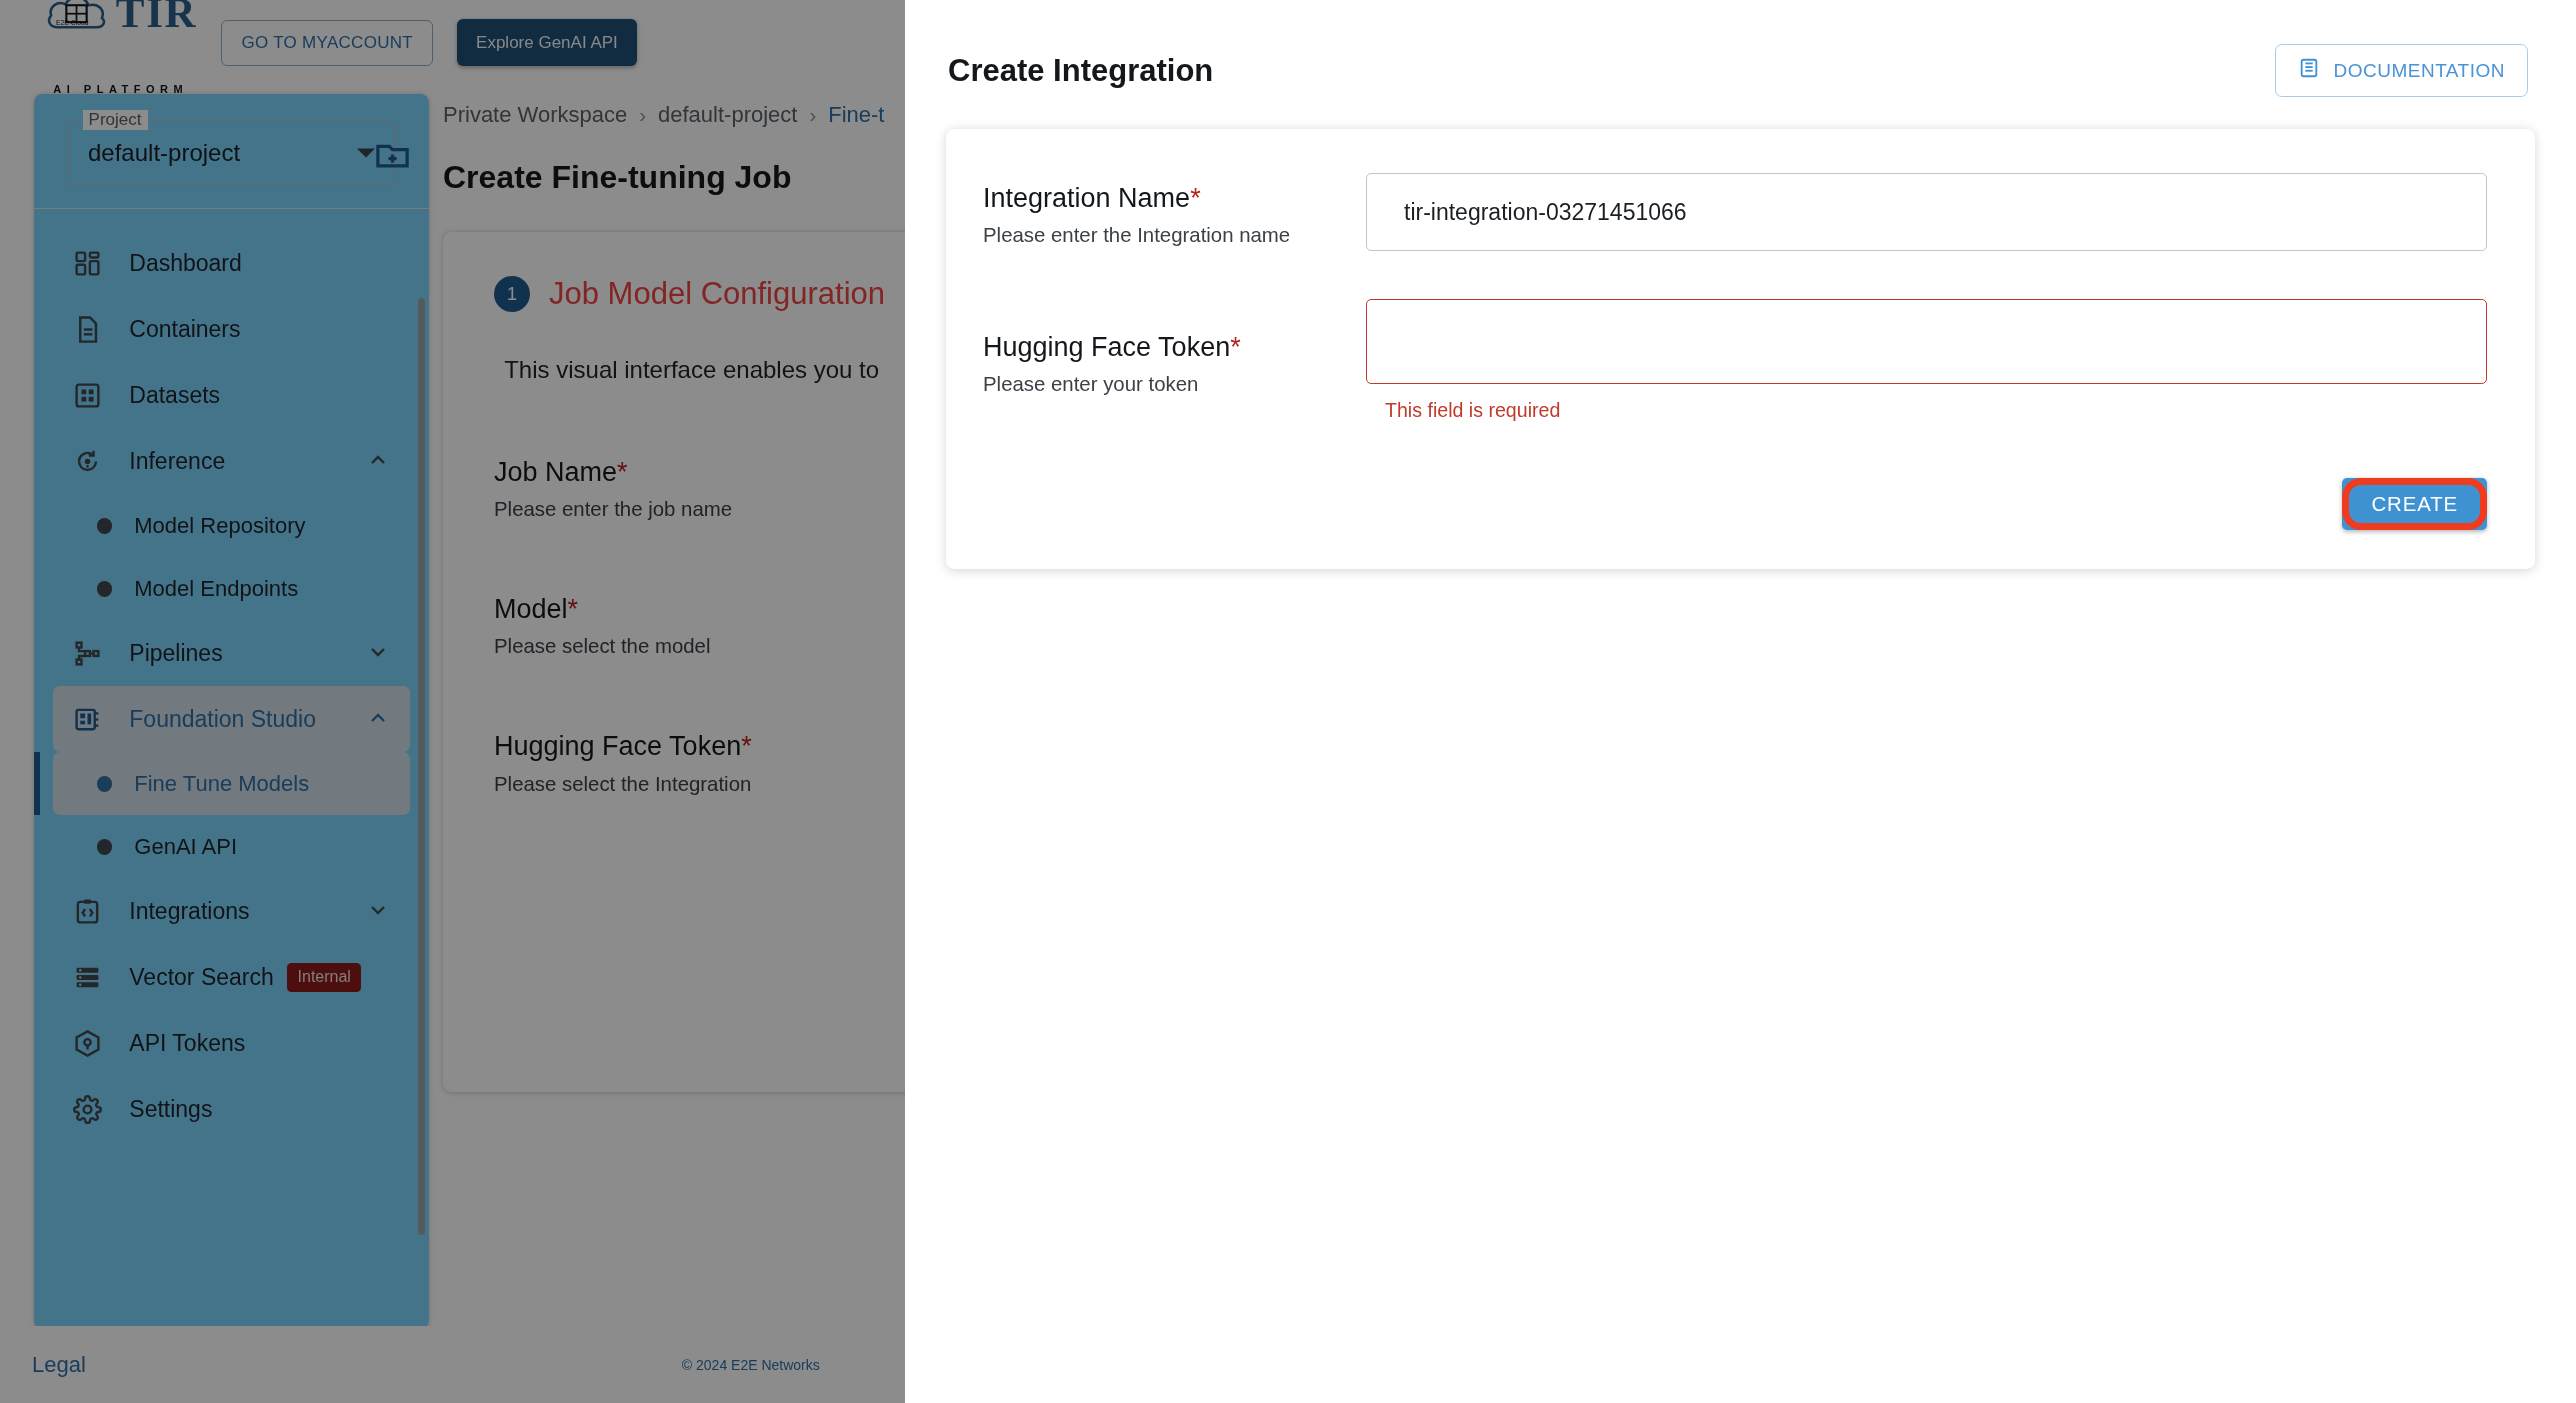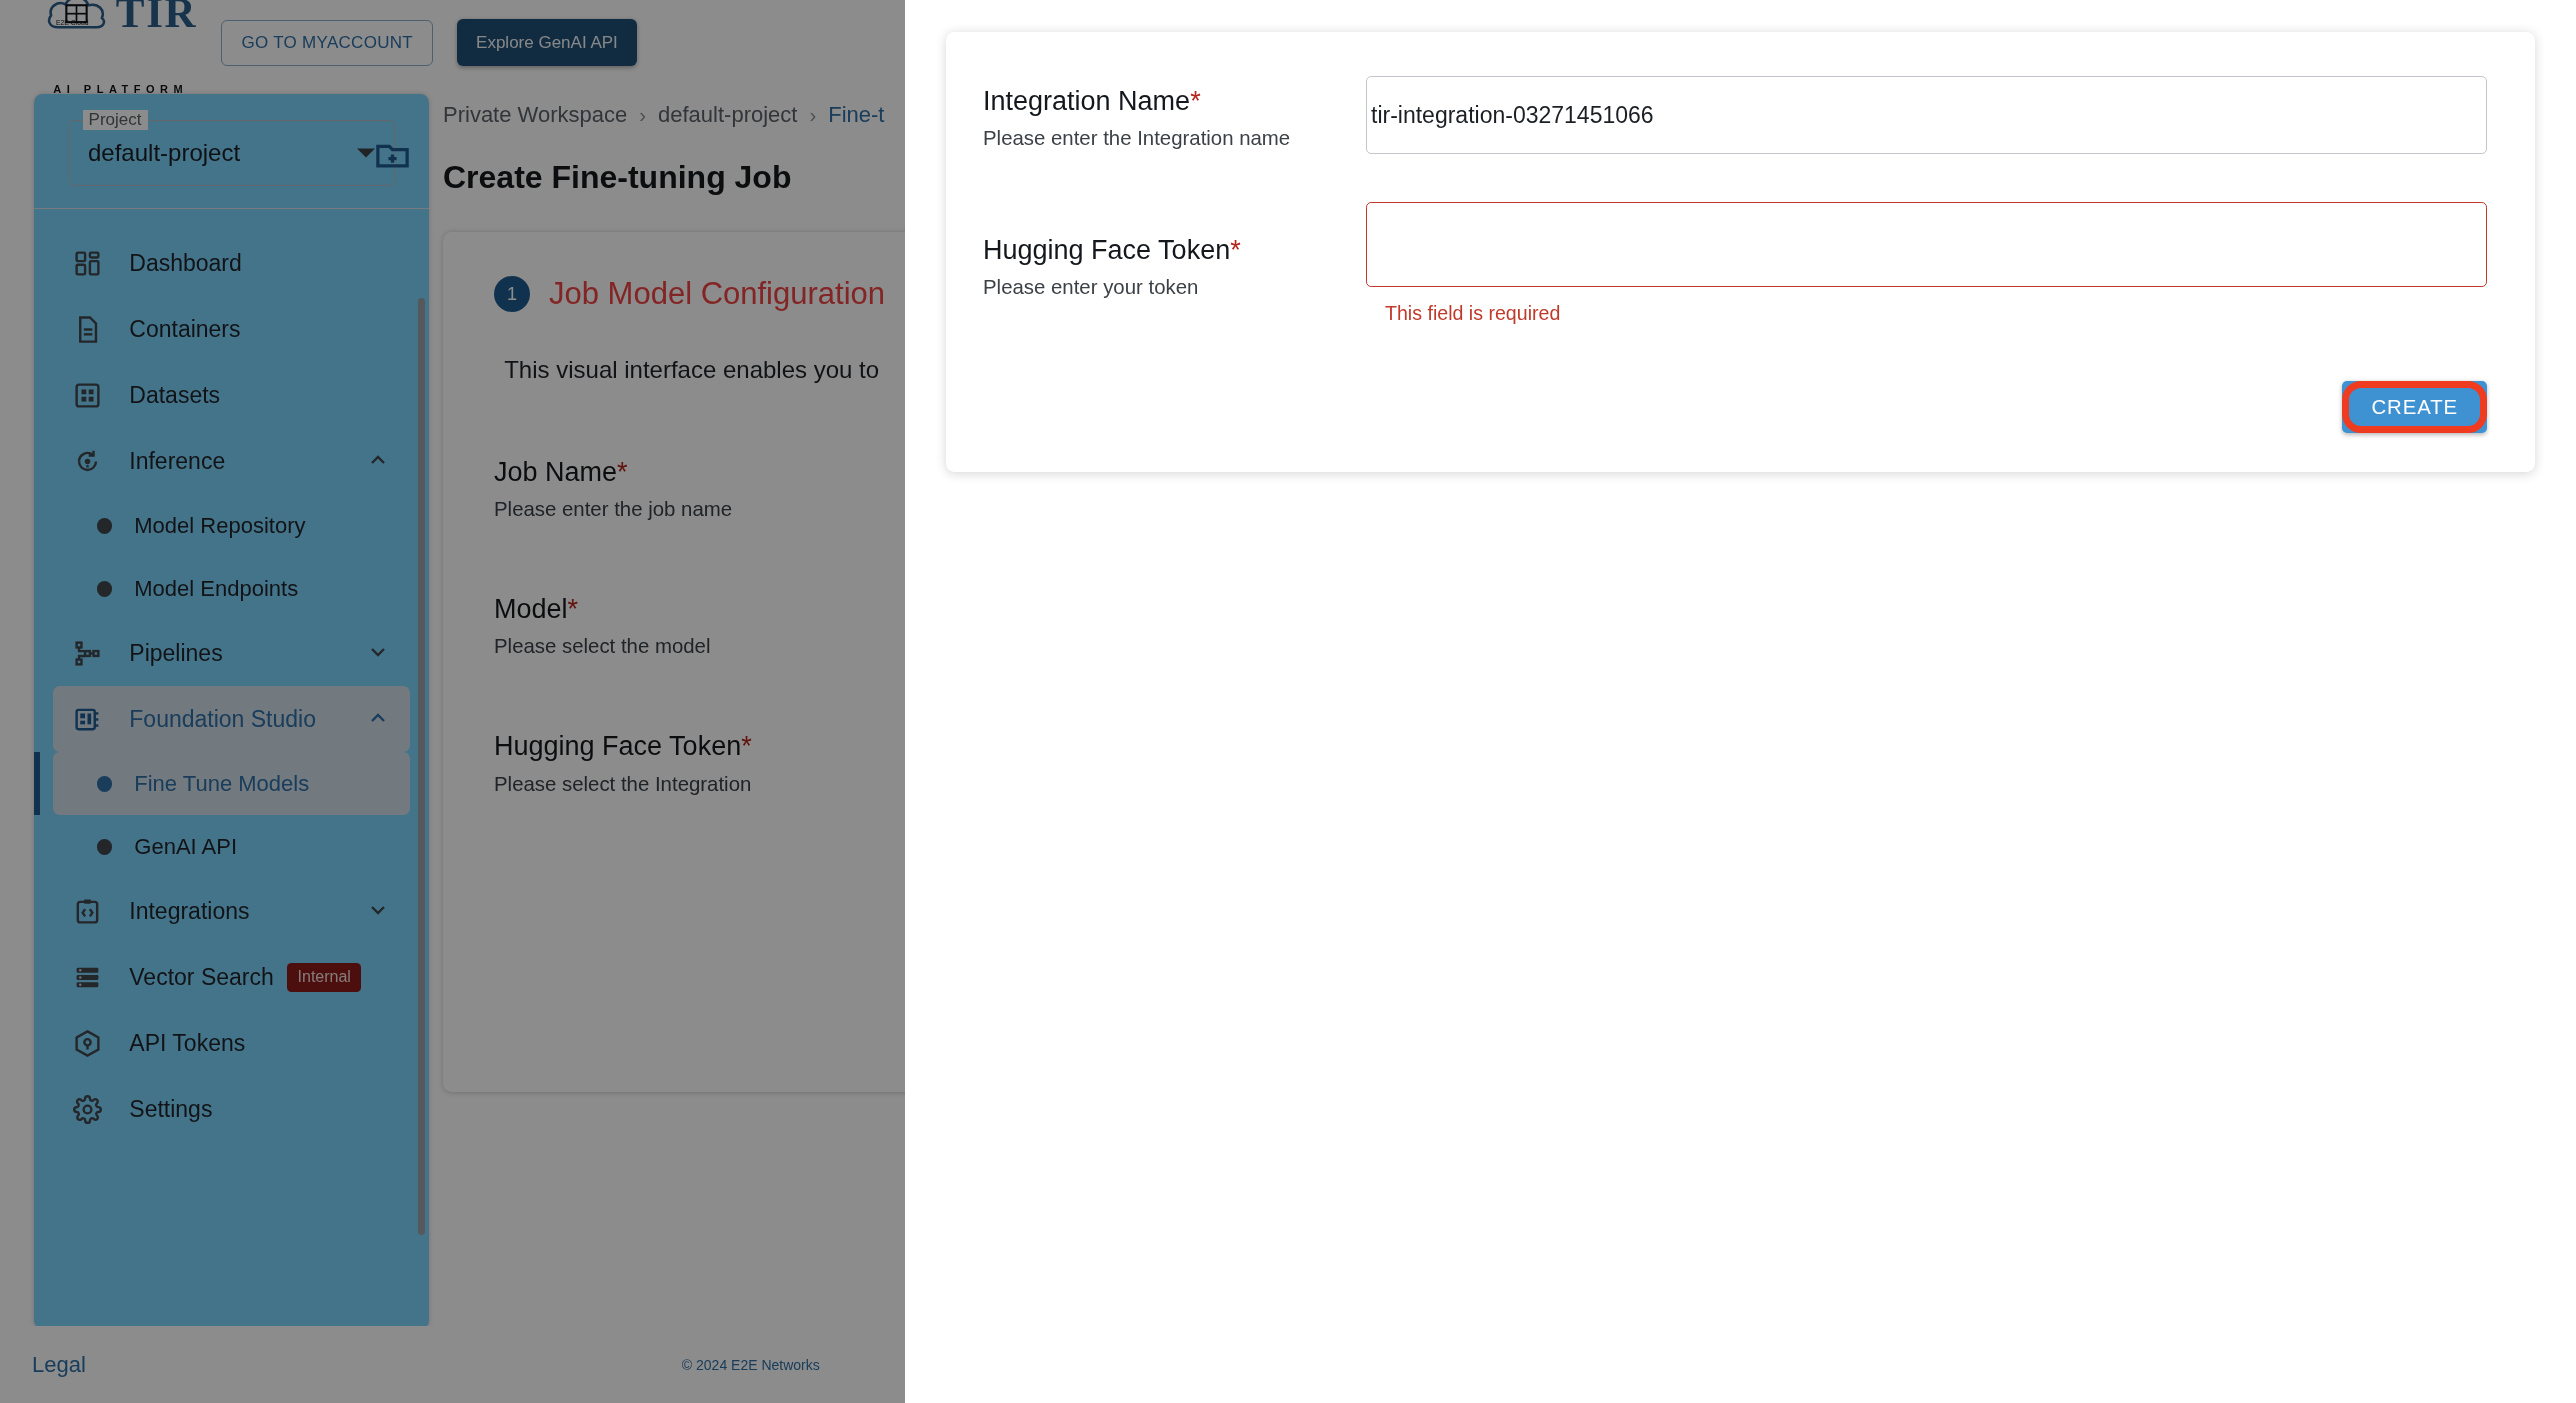--- a/index.html
+++ b/index.html
@@ -232,21 +232,21 @@
   .form-row { display: flex; align-items: center; }
   .form-row + .form-row { margin-top: 48px; }
   .form-left { width: 383px; flex: 0 0 383px; padding-top: 6.8px; }
   .form-lbl { font-size: 27px; color: #14181c; }
   .form-help { font-size: 20.4px; color: #3b4147; margin-top: 10.2px; }
   .form-right { flex: 1; }
   .txt-input {
     width: 100%; height: 78px;
     border: 0.9px solid #c2c6ca; border-radius: 5.1px;
     font-size: 23px; color: #1b1f23;
-    padding: 0 4px; outline: none;
+    padding: 0 37px; outline: none;
     background: #ffffff;
     font-family: "Liberation Sans", sans-serif;
   }
   .txt-area-err {
     width: 100%; height: 85px;
     border: 1.7px solid #c0392b; border-radius: 5.1px;
     background: #ffffff; outline: none; resize: none;
     font-size: 23px; color: #1b1f23; padding: 13.6px 20.4px;
     font-family: "Liberation Sans", sans-serif;
   }
@@ -530,20 +530,34 @@
     <span class="legal">Legal</span>
     <span class="copy">© 2024 E2E Networks</span>
   </div>
 
 </div>
 
 <div id="app-scrim"></div>
 
 <div class="modal-panel">
 
+  <div class="modal-header">
+    <div class="modal-title">Create Integration</div>
+    <button class="btn-doc">
+      <span>
+        <svg width="22" height="22" viewBox="0 0 24 24" fill="none" stroke="#3f92d2" stroke-width="2">
+          <rect x="4" y="3" width="16" height="18" rx="2"></rect>
+          <line x1="8" y1="7" x2="16" y2="7"></line>
+            <line x1="8" y1="11" x2="16" y2="11"></line>
+          <line x1="8" y1="15" x2="16" y2="15"></line>
+        </svg>
+      </span>
+      <span>DOCUMENTATION</span>
+    </button>
+  </div>
 
   <div class="modal-card">
 
     <div class="form-row">
       <div class="form-left">
         <div class="form-lbl">
           <span>Integration Name</span><span class="req-star">*</span>
         </div>
         <div class="form-help">Please enter the Integration name</div>
       </div>

